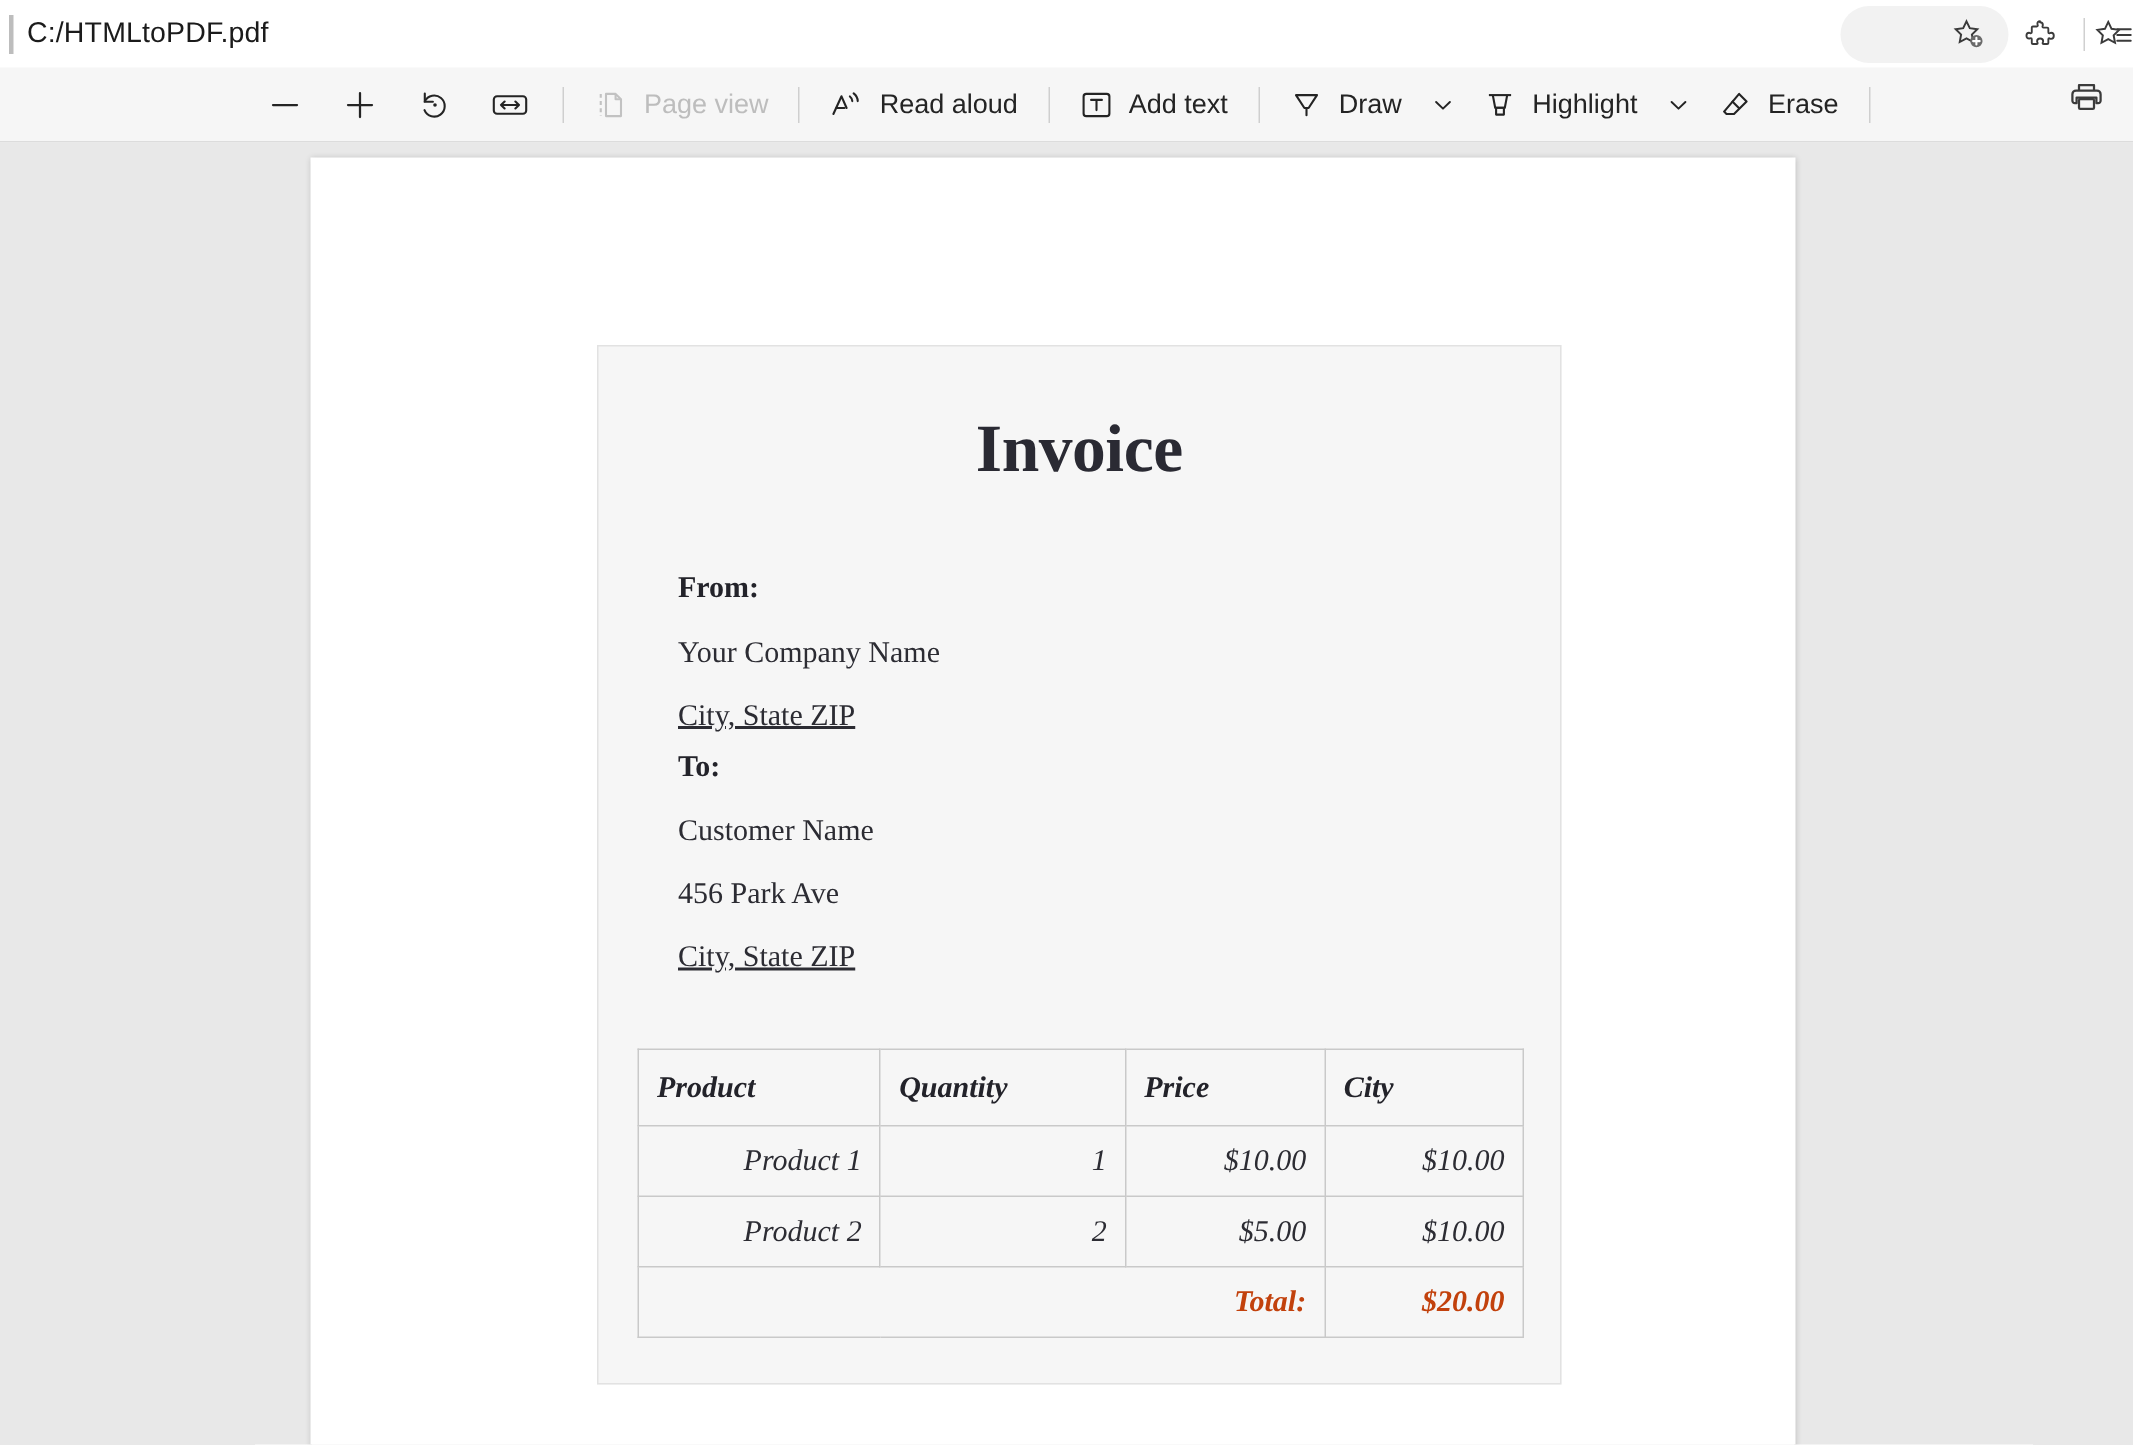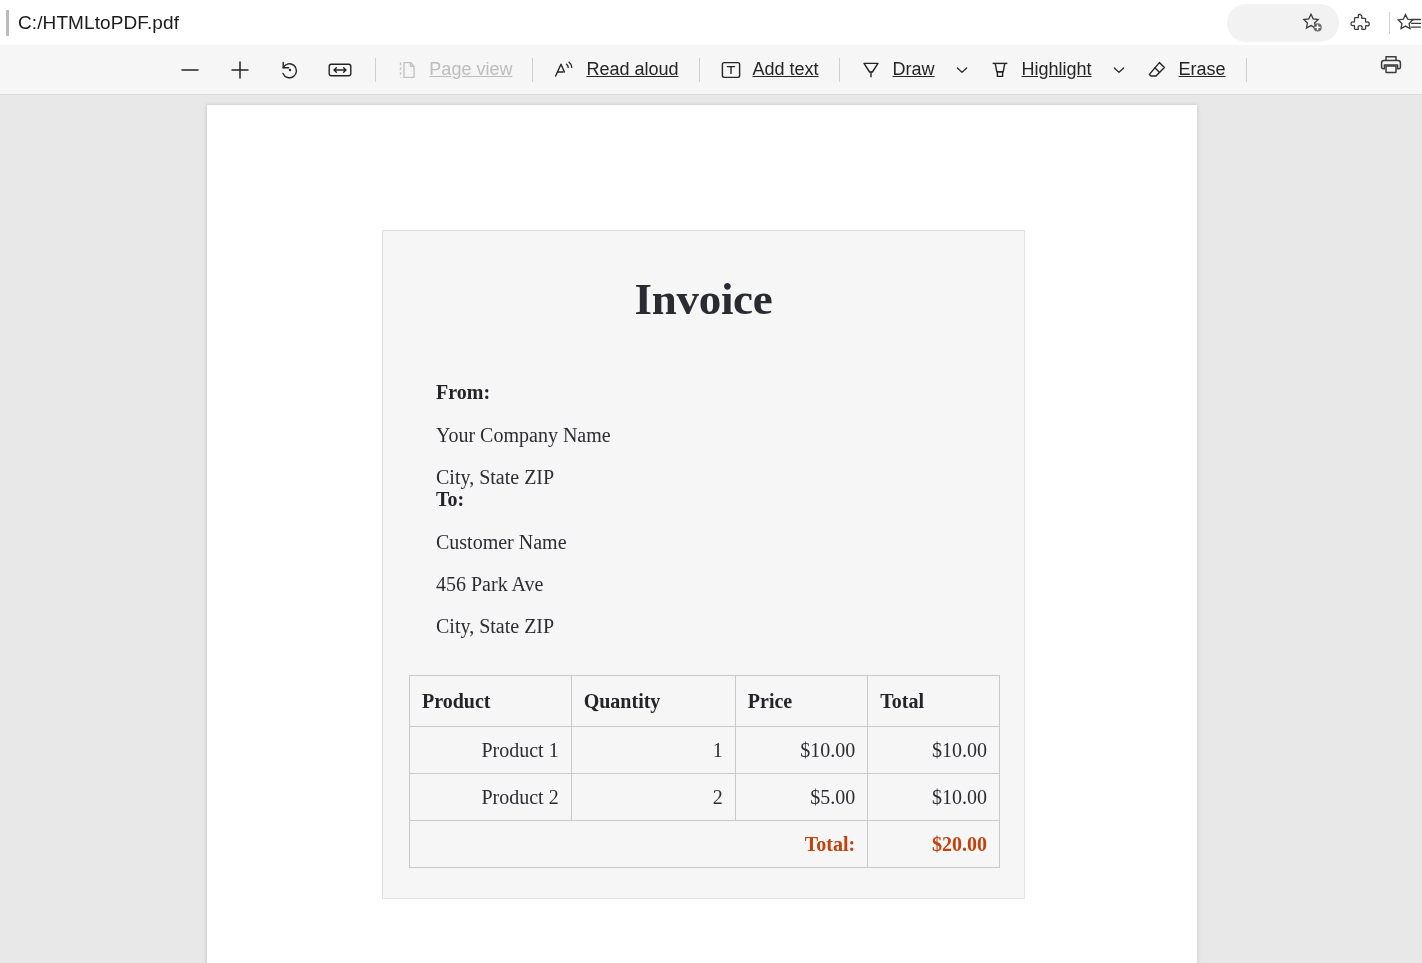--- a/index.html
+++ b/index.html
@@ -93,21 +93,20 @@
     align-items: center;
   }
   .tb-item {
     display: flex;
     align-items: center;
     height: 36px;
     padding: 0 8px;
     border-radius: 4px;
     color: #242424;
     cursor: default;
-    text-decoration: underline;
   }
   .tb-item .tb-label {
     font-size: 18px;
     margin-left: 9px;
     margin-right: 2px;
     white-space: nowrap;
     color: #242424;
   }
   .tb-item.disabled,
   .tb-item.disabled .tb-label {
@@ -164,21 +163,21 @@
     top: 10px;
     width: 990px;
     height: 980px;
     background: #ffffff;
     box-shadow: 0 0 4px rgba(0,0,0,0.18);
   }
 
   
   .invoice-box {
     position: absolute;
-    left: 175px;
+    left: 191px;
     top: 125px;
     width: 643px;
     box-sizing: border-box;
     background: #f6f6f6;
     border: 1px solid #e2e2e2;
     padding: 42px 26px 30px 26px;
     font-family: "Liberation Serif", "DejaVu Serif", serif;
     color: #2c2c33;
   }
   .invoice-title {
@@ -203,35 +202,36 @@
     font-weight: bold;
     margin: 0 0 21px 0;
     color: #23232a;
   }
   .party-line {
     font-size: 20px;
     margin: 0 0 21px 0;
     color: #2c2c33;
     line-height: 1.05;
   }
-  .party-line.last { margin-bottom: 0; }
+  .party-line.last { margin-bottom: 12px; text-decoration: underline; }
 
   table.items {
     border-collapse: collapse;
     width: 591px;
     margin: 0 auto;
     background: #f6f6f6;
   }
   table.items th,
   table.items td {
     border: 1px solid #c9c9c9;
     font-size: 20px;
     color: #2c2c33;
     padding: 11px 12px;
     line-height: 1.2;
+    font-style: italic;
   }
   table.items th {
     text-align: left;
     font-weight: bold;
     color: #23232a;
     padding-top: 13px;
     padding-bottom: 13px;
   }
   table.items td.num {
     text-align: right;
@@ -441,21 +441,21 @@
           <div class="party-line last">City, State ZIP</div>
         </div>
       </div>
 
       <table class="items">
         <thead>
           <tr>
             <th class="col-product">Product</th>
             <th class="col-qty">Quantity</th>
             <th class="col-price">Price</th>
-            <th class="col-total">Total</th>
+            <th class="col-total">City</th>
           </tr>
         </thead>
         <tbody>
           <tr>
             <td class="num">Product 1</td>
             <td class="num">1</td>
             <td class="num">$10.00</td>
             <td class="num">$10.00</td>
           </tr>
           <tr>

